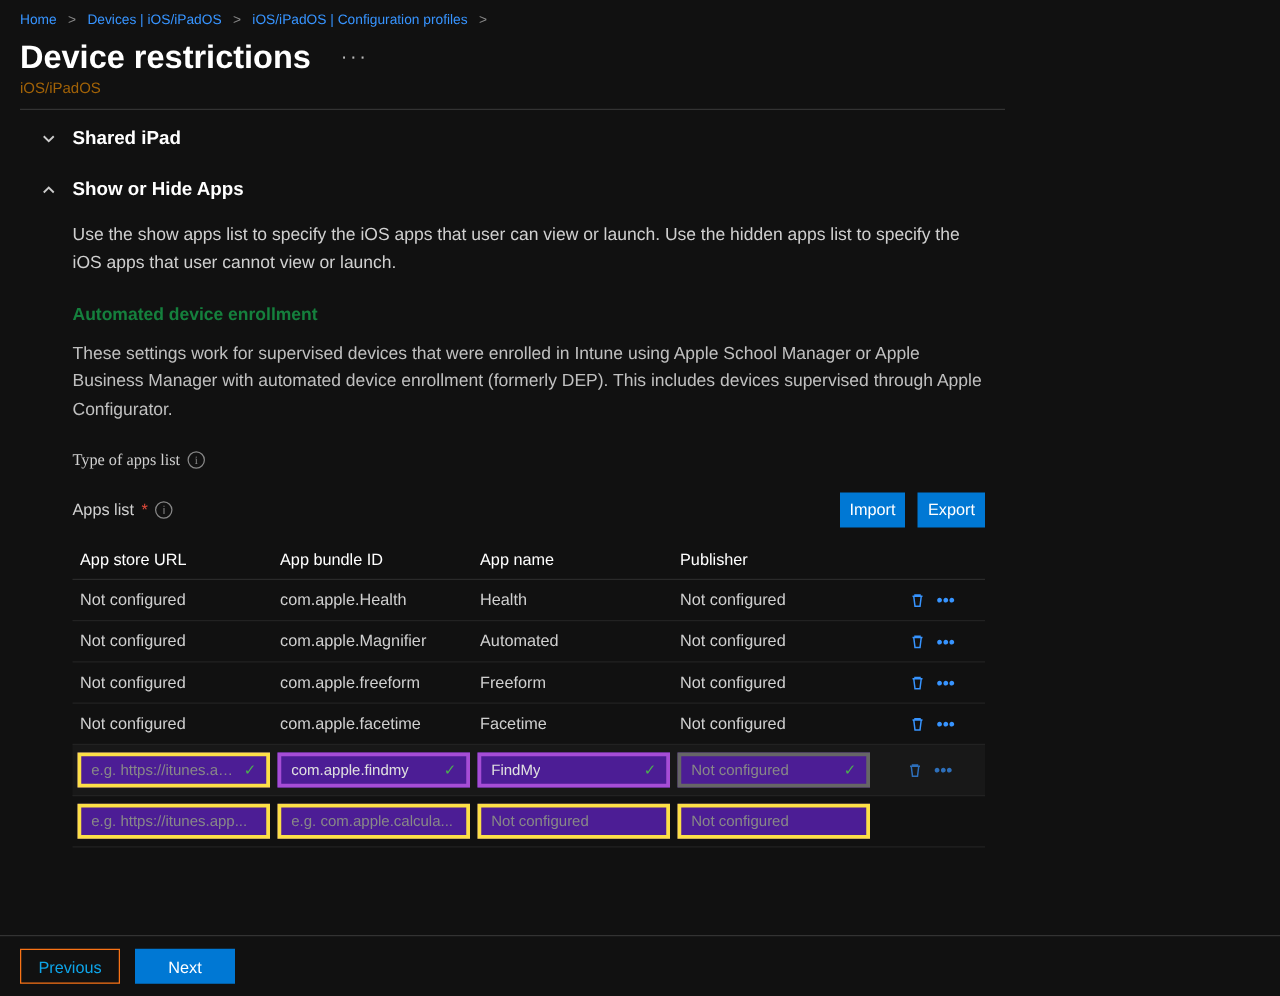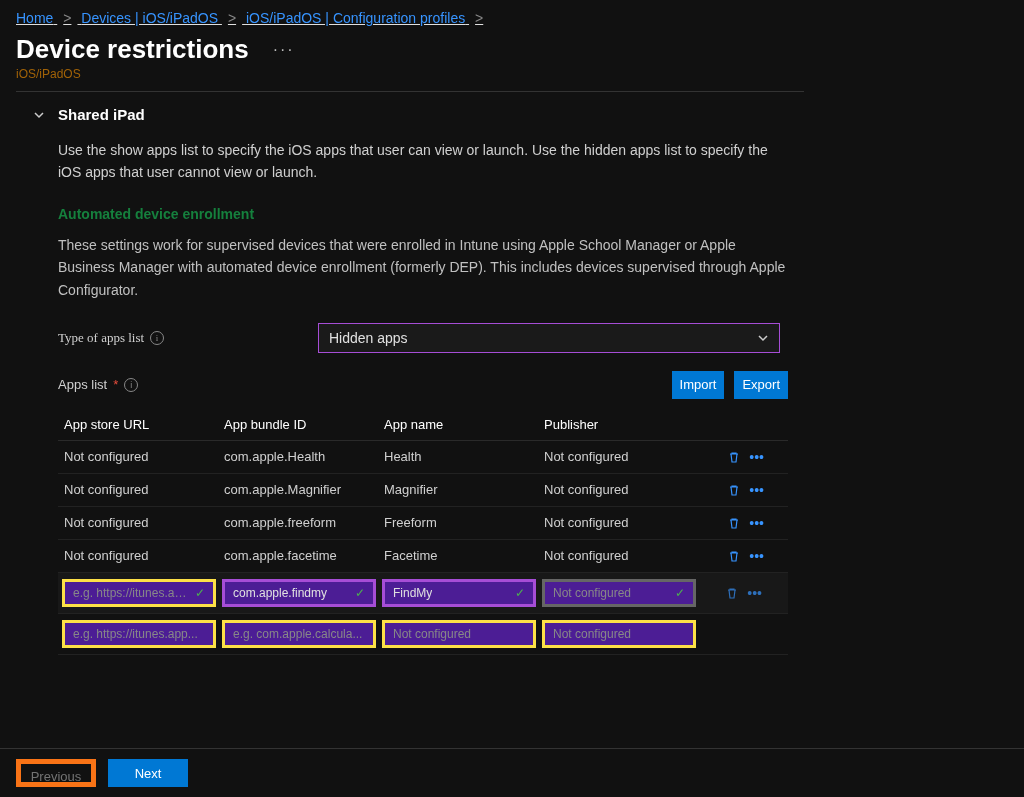--- a/index.html
+++ b/index.html
@@ -8,22 +8,21 @@
     color: #e0e0e0;
     font-family: "Segoe UI", Arial, sans-serif;
     font-size: 14px;
     width: 1024px;
     height: 797px;
     overflow: hidden;
     position: relative;
   }
   .breadcrumb {
     padding: 10px 16px 4px 16px;
-    font-size: 14px;
-    text-decoration: underline;
+    font-size: 11px;
   }
   .breadcrumb a { color: #3794ff; text-decoration: none; cursor: pointer; }
   .breadcrumb .sep { color: #888; margin: 0 6px; }
   .title-row {
     padding: 4px 16px 0 16px;
     display: flex;
     align-items: center;
   }
   .page-title {
     font-size: 26px;
@@ -79,21 +78,21 @@
   }
   .select-box .chev-down { color: #ccc; }
   .apps-list-row { display:flex; align-items:center; justify-content:space-between; margin-bottom:10px;}
   .apps-list-label { color:#d0d0d0; font-size:13px; display:flex; align-items:center; gap:6px;}
   .req { color:#e74c3c; }
   .btn-row { display:flex; gap:10px; }
   .btn {
     background:#0078d4; color:#fff; border:none; padding:5px 8px; font-size:13px;
     cursor:pointer; height:28px;
   }
-  .btn.secondary { background: transparent; border:5px solid #f97316; color:#737373; }
+  .btn.secondary { background: transparent; border:1px solid #f97316; color:#0ea5e9; }
   .table { margin-top:6px; }
   .thead, .trow {
     display:grid;
     grid-template-columns: 160px 160px 160px 160px 60px;
     align-items:center;
     font-size:13px;
   }
   .thead { font-weight:400; color:#fff; padding:8px 6px; border-bottom:1px solid #2a2a2a;}
   .trow { padding:8px 6px; color:#d0d0d0; border-bottom:1px solid #222;}
   .row-actions { display:flex; gap:8px; justify-content:flex-end; align-items:center; }
@@ -139,39 +138,39 @@
 
   <div class="section-row">
     <span class="chevron">
       <svg width="12" height="12" viewBox="0 0 12 12">
           <path d="M2 4 L6 8 L10 4" stroke="#ccc" stroke-width="1.5" fill="none"></path>
         </svg>
     </span>
     <span class="section-label">Shared iPad</span>
   </div>
 
+  <div class="section-row">
+    <span class="chevron">
+      <svg width="12" height="12" viewBox="0 0 12 12">
+          <path d="M2 8 L6 4 L10 8" stroke="#ccc" stroke-width="1.5" fill="none"></path>
+        </svg>
+    </span>
+    <span class="section-label">Show or Hide Apps</span>
+  </div>
 
   <div class="section-body">
     <div class="desc">Use the show apps list to specify the iOS apps that user can view or launch. Use the hidden apps list to specify the iOS apps that user cannot view or launch.</div>
 
     <div class="subhead">Automated device enrollment</div>
     <div class="desc2">These settings work for supervised devices that were enrolled in Intune using Apple School Manager or Apple Business Manager with automated device enrollment (formerly DEP). This includes devices supervised through Apple Configurator.</div>
 
     <div class="form-row">
       <div class="form-label">
         <span>Type of apps list</span>
         <span class="info-icon">i</span>
-      </div>
-      <div class="select-box">
-        <span>Hidden apps</span>
-        <span class="chev-down">
-          <svg width="12" height="12" viewBox="0 0 12 12">
-              <path d="M2 4 L6 8 L10 4" stroke="#ccc" stroke-width="1.5" fill="none"></path>
-            </svg>
-        </span>
       </div>
     </div>
 
     <div class="apps-list-row">
       <div class="apps-list-label">
         <span>Apps list</span>
         <span class="req">*</span>
         <span class="info-icon">i</span>
       </div>
       <div class="btn-row">
@@ -200,21 +199,21 @@
                 <path d="M3 4h8M5 4V3h4v1M4 4l1 8h4l1-8" stroke="#3794ff" stroke-width="1.2" fill="none"></path>
               </svg>
             </span>
           <span class="icon-btn">•••</span>
         </div>
       </div>
 
       <div class="trow">
         <div>Not configured</div>
         <div>com.apple.Magnifier</div>
-        <div>Magnifier</div>
+        <div>Automated</div>
         <div>Not configured</div>
         <div class="row-actions">
           <span class="icon-btn">
               <svg width="14" height="14" viewBox="0 0 14 14">
                 <path d="M3 4h8M5 4V3h4v1M4 4l1 8h4l1-8" stroke="#3794ff" stroke-width="1.2" fill="none"></path>
               </svg>
             </span>
           <span class="icon-btn">•••</span>
         </div>
       </div>

